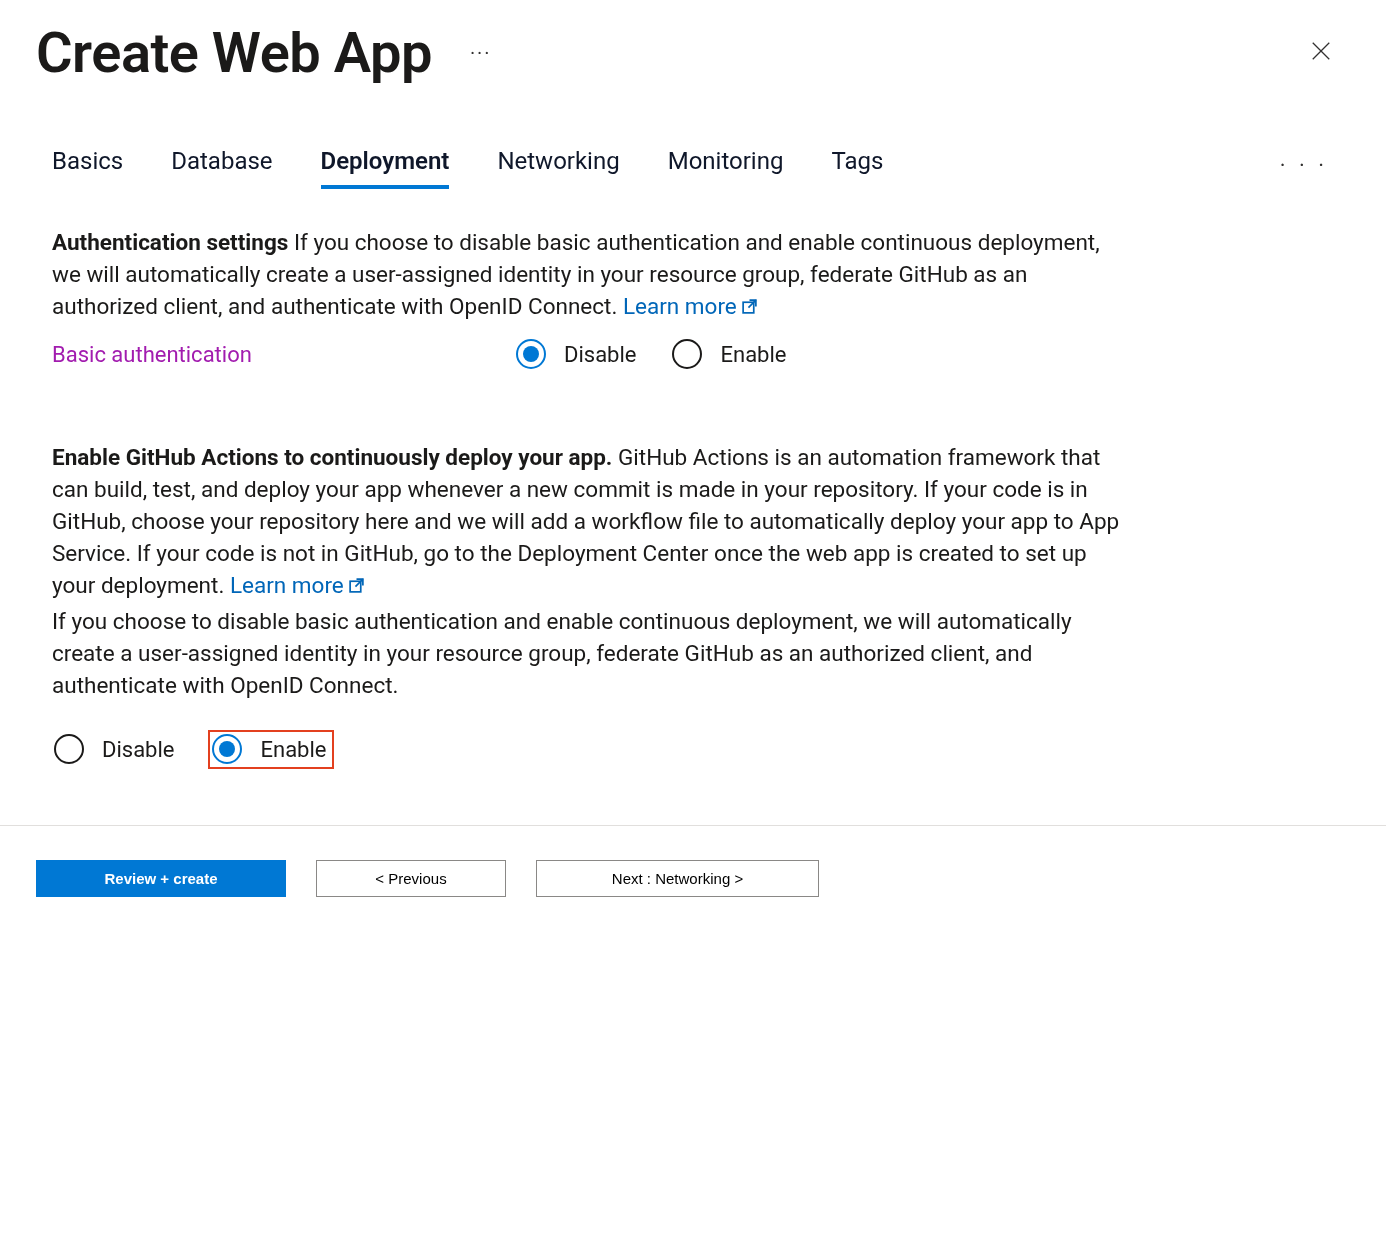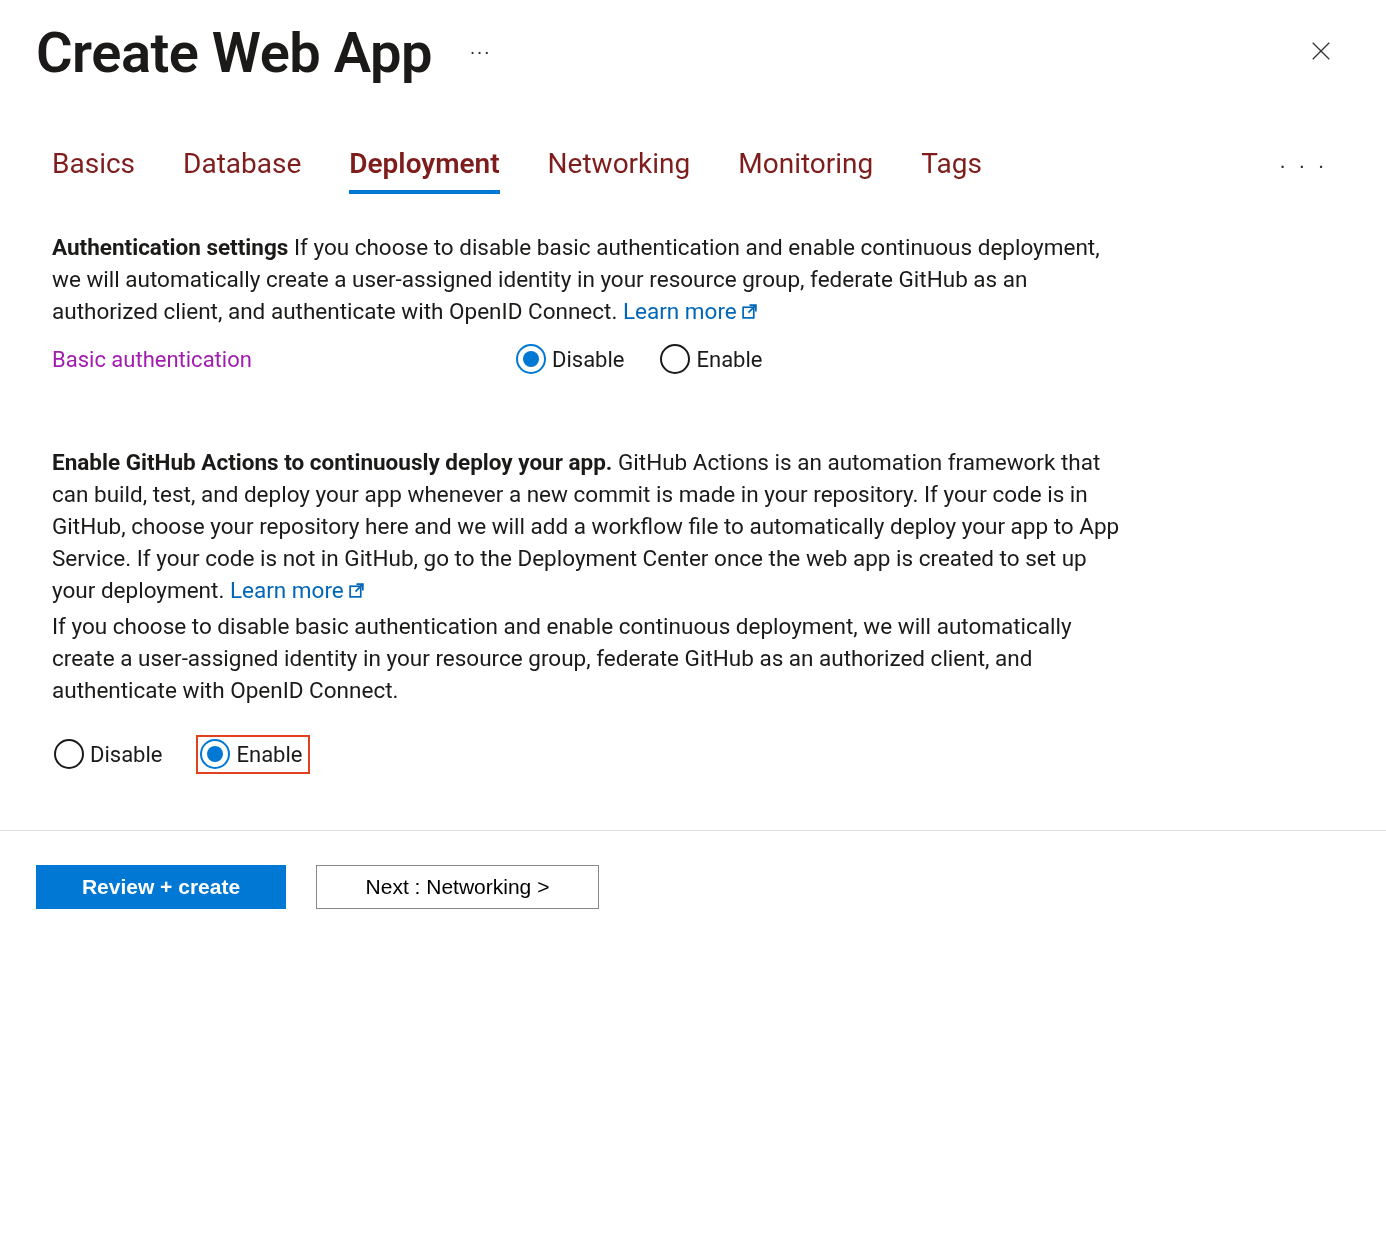--- a/index.html
+++ b/index.html
@@ -43,22 +43,22 @@
   .close-btn svg line { stroke: #323130; stroke-width: 1.4; }
 
   .tabs-row {
     display: flex;
     align-items: center;
     justify-content: space-between;
     margin: 0 16px 38px 16px;
   }
   .tabs { display: flex; gap: 48px; }
   .tab {
-    font-size: 28px;
-    color: #7f1d1d;
+    font-size: 24px;
+    color: #0f172a;
     padding: 6px 0 10px 0;
     cursor: pointer;
     border-bottom: 4px solid transparent;
   }
   .tab.active {
     font-weight: 600;
     border-bottom: 4px solid #0078d4;
   }
   .tabs-overflow {
     font-size: 22px;
@@ -96,21 +96,21 @@
   }
   .form-label {
     width: 462px;
     font-size: 22px;
     color: #a21caf;
   }
   .radio-group { display: flex; align-items: center; gap: 28px; }
   .radio-opt {
     display: flex;
     align-items: center;
-    gap: 6px;
+    gap: 18px;
     cursor: pointer;
     padding: 2px 6px 2px 2px;
   }
   .radio-circle {
     width: 30px; height: 30px;
     border-radius: 50%;
     border: 2px solid #1b1a19;
     display: flex;
     align-items: center;
     justify-content: center;
@@ -136,21 +136,21 @@
   }
 
   .footer {
     border-top: 1px solid #e1dfdd;
     margin-top: 56px;
     padding: 34px 36px 40px 36px;
     display: flex;
     gap: 30px;
   }
   .btn {
-    font-size: 21px;
+    font-size: 15px;
     padding: 9px 0;
     border: 1px solid #8a8886;
     background: #fff;
     cursor: pointer;
     display: inline-flex;
     align-items: center;
     justify-content: center;
   }
   .btn.primary {
     background: #0078d4;
@@ -246,14 +246,15 @@
           <div class="radio-text">Enable</div>
         </div>
       </div>
     </div>
 
   </div>
 </div>
 
 <div class="footer">
   <button class="btn primary">Review + create</button>
+  <button class="btn prev">&lt;  Previous</button>
   <button class="btn next">Next : Networking  &gt;</button>
 </div>
 
 </body></html>

